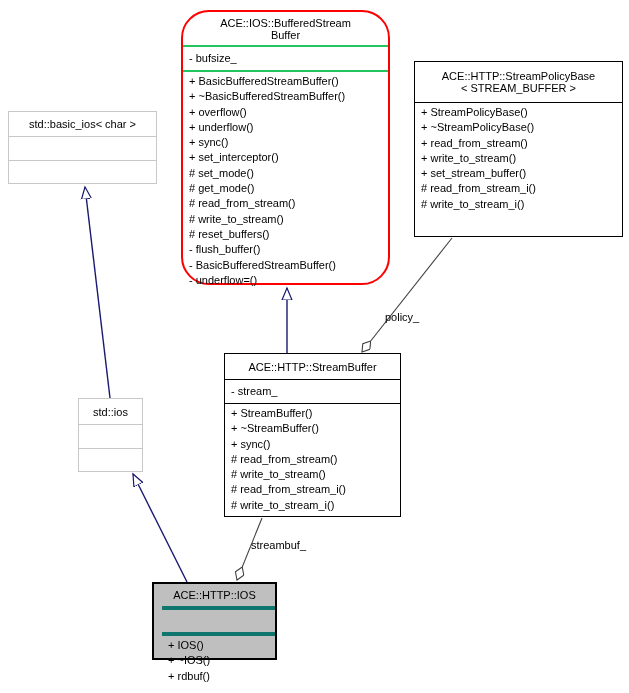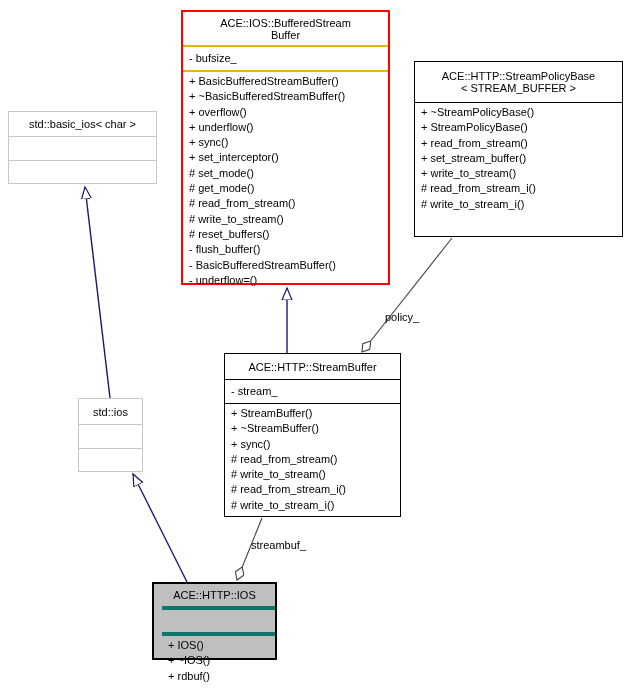--- a/index.html
+++ b/index.html
@@ -6,21 +6,21 @@
   .stage{
     position:relative;width:629px;height:693px;background:#ffffff;overflow:hidden;
     font-family:"Liberation Sans","DejaVu Sans",sans-serif;font-size:11px;color:#000;
   }
   .edges{position:absolute;left:0;top:0;width:629px;height:693px;}
   .class-box{
     position:absolute;box-sizing:border-box;background:#ffffff;
     display:flex;flex-direction:column;
   }
   .class-box.hl{border:2px solid #ff0000;}
-  .class-box.hl .compartment{border-top:2px solid #eab308;}
+  .class-box.hl .compartment{border-top:2px solid #22c55e;}
   .class-box.solid{border:1px solid #000000;}
   .class-box.solid .compartment{border-top:1px solid #000000;}
   .class-box.focus{border:2px solid #000000;background:#bfbfbf;}
   .class-box.focus .compartment{border-top:4px solid #0f766e;margin-left:8px;}
   .class-box.ext{border:1px solid #c8c8c8;}
   .class-box.ext .compartment{border-top:1px solid #c8c8c8;}
   .class-title{
     display:flex;align-items:center;justify-content:center;text-align:center;
     white-space:pre-line;box-sizing:border-box;padding:1px 4px;flex:0 0 auto;
   }
@@ -45,21 +45,21 @@
         <path d="M14,5 L7,0.5 L0,5 L7,9.5 Z" fill="#ffffff" stroke="#404040" stroke-width="1.1"></path>
       </marker>
     </defs>
     <line x1="287" y1="353" x2="287" y2="288" stroke-width="1.4" marker-end="url(#mInherit)" stroke="#191970"></line>
     <line x1="110" y1="398" x2="85" y2="187" stroke-width="1.4" marker-end="url(#mInherit)" stroke="#191970"></line>
     <line x1="187" y1="582" x2="133" y2="474" stroke-width="1.4" marker-end="url(#mInherit)" stroke="#191970"></line>
     <line x1="452" y1="238" x2="362" y2="352" stroke-width="1.1" marker-end="url(#mDiamond)" stroke="#404040"></line>
     <line x1="262" y1="518" x2="237" y2="580" stroke-width="1.1" marker-end="url(#mDiamond)" stroke="#404040"></line>
   </svg>
 
-  <div class="class-box hl" style="left:181px;top:10px;width:209px;height:275px;">
+  <div class="class-box hl" style="left:181px;top:10px;width:209px;height:275px;border-radius:28px;">
     <div class="class-title" style="height:33px;">ACE::IOS::BufferedStream
 Buffer</div>
     <div class="compartment attr-list center" style="height:25px;">
         <div>- bufsize_</div>
       </div>
     <div class="compartment grow method-list">
         <div>+ BasicBufferedStreamBuffer()</div>
         <div>+ ~BasicBufferedStreamBuffer()</div>
         <div>+ overflow()</div>
         <div>+ underflow()</div>
@@ -73,25 +73,25 @@
         <div>- flush_buffer()</div>
         <div>- BasicBufferedStreamBuffer()</div>
         <div>- underflow=()</div>
       </div>
   </div>
 
   <div class="class-box solid" style="left:414px;top:61px;width:209px;height:176px;">
     <div class="class-title" style="height:40px;text-align:center;">ACE::HTTP::StreamPolicyBase
 &lt; STREAM_BUFFER &gt;</div>
     <div class="compartment grow method-list">
+        <div>+ StreamPolicyBase()</div>
         <div>+ ~StreamPolicyBase()</div>
-        <div>+ StreamPolicyBase()</div>
         <div>+ read_from_stream()</div>
+        <div>+ write_to_stream()</div>
         <div>+ set_stream_buffer()</div>
-        <div>+ write_to_stream()</div>
         <div># read_from_stream_i()</div>
         <div># write_to_stream_i()</div>
       </div>
   </div>
 
   <div class="class-box ext" style="left:8px;top:111px;width:149px;height:73px;">
     <div class="class-title" style="height:24px;">std::basic_ios&lt; char &gt;</div>
     <div class="compartment" style="height:24px;"></div>
     <div class="compartment grow"></div>
   </div>

